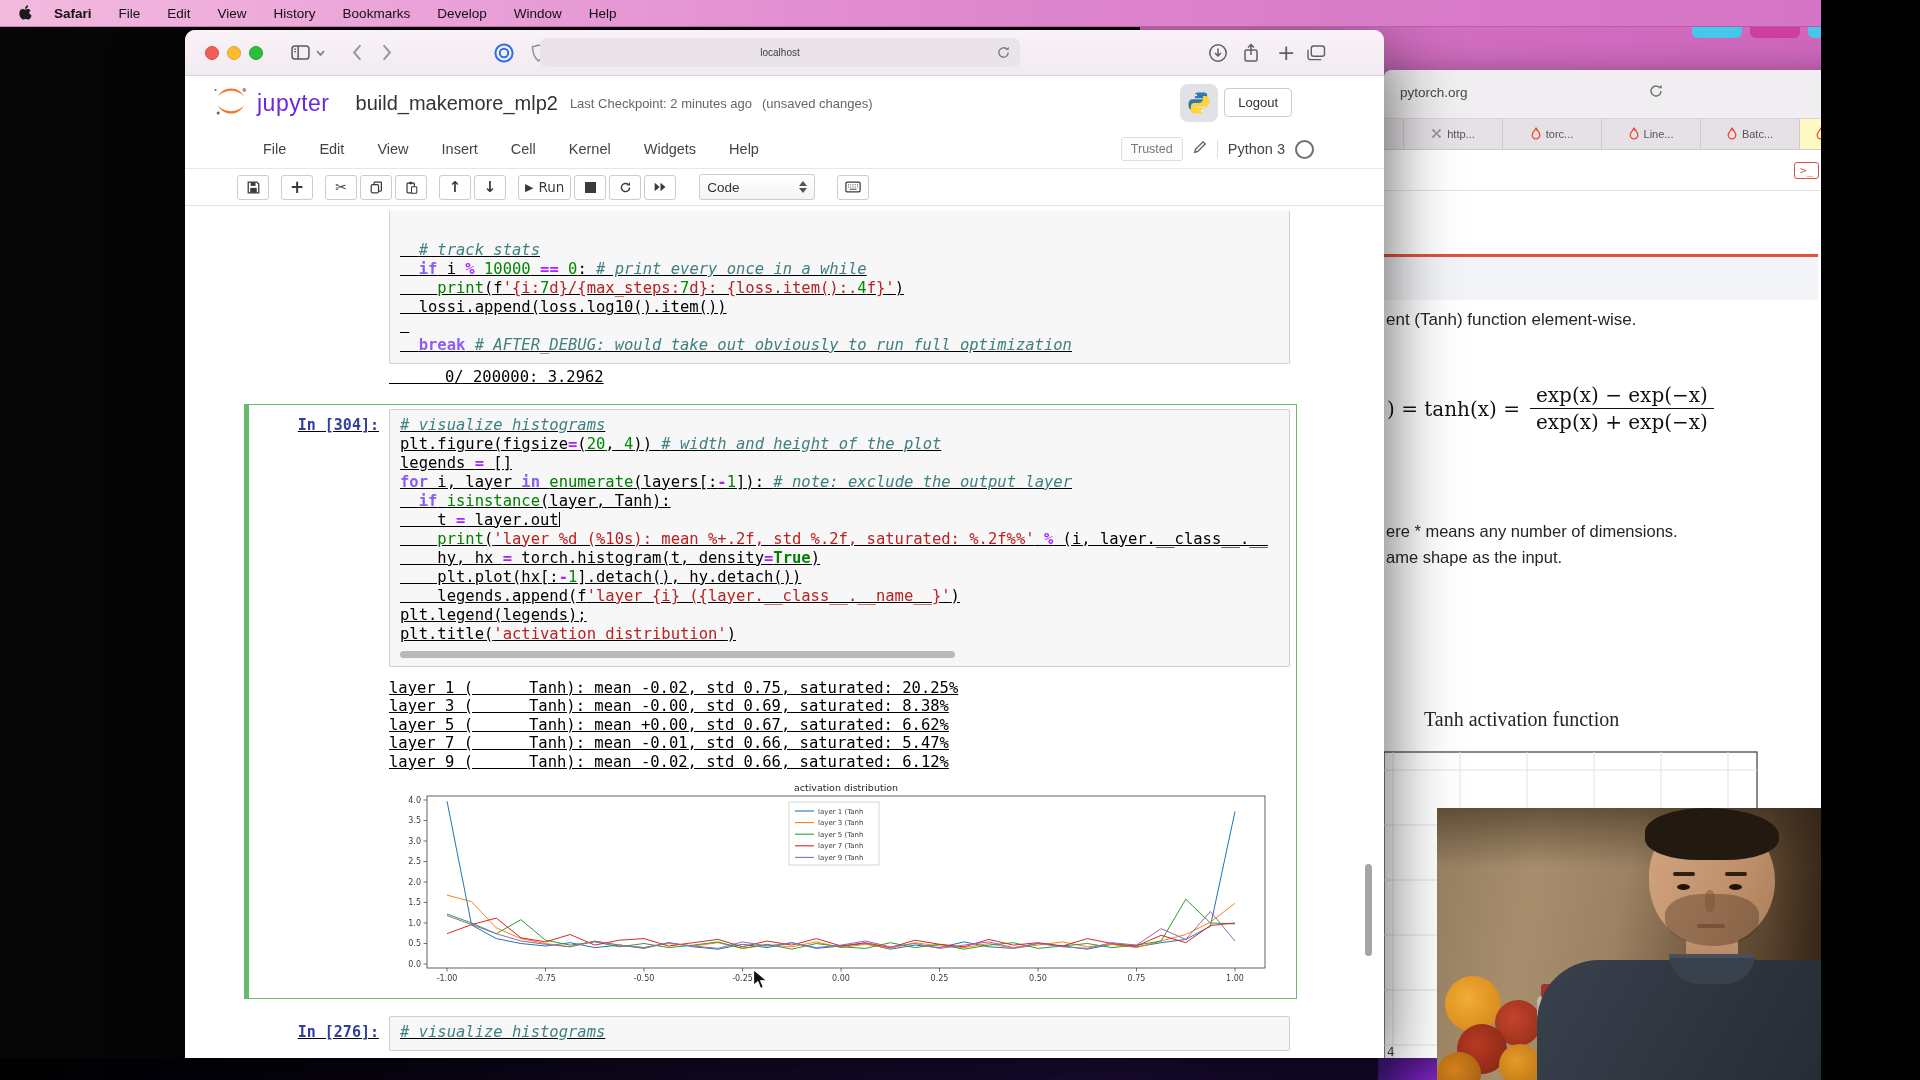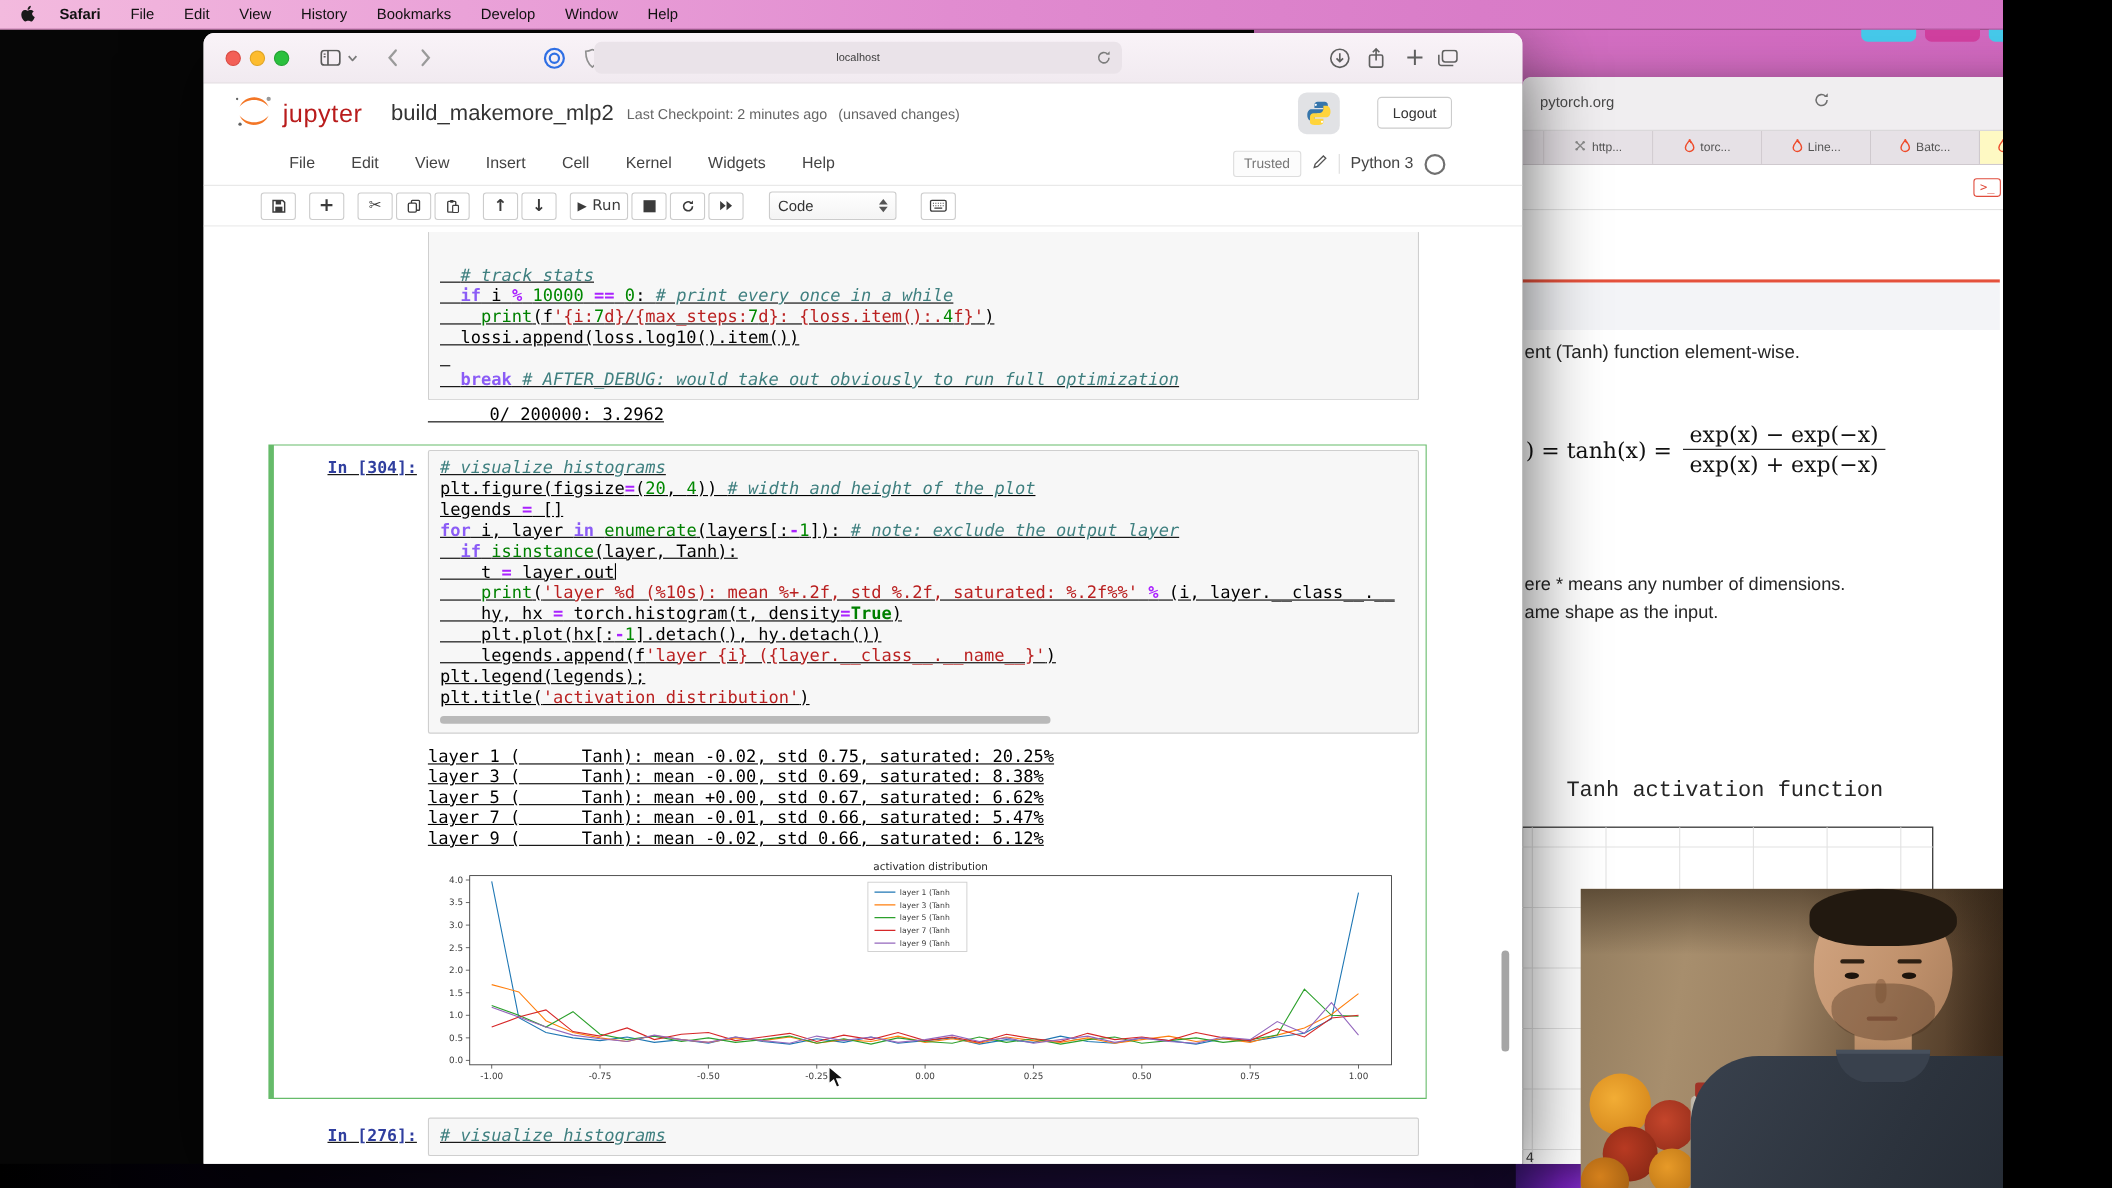--- a/index.html
+++ b/index.html
@@ -17,26 +17,26 @@
   
   #main-window{position:absolute;left:185px;top:30px;width:1199px;height:1028px;background:#fff;border-radius:10px 10px 0 0;box-shadow:0 18px 70px rgba(0,0,0,.65);z-index:20;overflow:hidden;}
   #safari-toolbar{height:45px;background:linear-gradient(#f9f3f8,#f1eaf0);border-bottom:1px solid #d9d1d7;display:flex;align-items:center;position:relative;}
   .tl{width:12px;height:12px;border-radius:50%;display:inline-block;margin-right:8px;}
   #traffic{margin-left:20px;display:flex;align-items:center;}
   .sbtn{display:flex;align-items:center;justify-content:center;color:#5f5f5f;}
   #addr-bar{position:absolute;left:355px;width:480px;height:29px;top:8px;background:#eae3e9;border-radius:7px;display:flex;align-items:center;justify-content:center;font-size:10px;color:#3c3c3c;}
   #addr-reload{position:absolute;right:9px;top:7px;}
   
   #nb-header{height:54px;position:relative;display:flex;align-items:center;padding-left:26px;background:#fff;}
-  #jlogo-text{font-size:23px;color:#b91c1c;margin-left:6px;letter-spacing:.5px;}
+  #jlogo-text{font-size:23px;color:#6d28d9;margin-left:6px;letter-spacing:.5px;}
   #nb-title{font-size:20px;color:#333;margin-left:26px;}
   #nb-checkpoint{font-size:13px;color:#666;margin-left:12px;}
   #nb-unsaved{font-size:13px;color:#666;margin-left:10px;text-align:center;}
   #py-badge{position:absolute;right:166px;top:8px;width:38px;height:38px;border-radius:8px;background:rgba(90,95,110,.18);display:flex;align-items:center;justify-content:center;}
-  #logout-btn{position:absolute;right:64px;top:12px;border:1px solid #ccc;border-radius:4px;background:#fff;font-size:13px;color:#333;padding:6px 13px;}
+  #logout-btn{position:absolute;right:92px;top:12px;border:1px solid #ccc;border-radius:4px;background:#fff;font-size:13px;color:#333;padding:6px 13px;}
   #nb-menu{height:38px;border-bottom:1px solid #e7e7e7;display:flex;align-items:center;padding-left:78px;position:relative;background:#fff;}
   .jmenu{font-size:14.5px;color:#444;margin-right:33px;}
   #menu-right{position:absolute;right:70px;display:flex;align-items:center;gap:10px;}
   #trusted-badge{border:1px solid #ddd;border-radius:3px;font-size:12.5px;color:#777;padding:4px 9px;background:#fcfcfc;}
   #kernel-name{font-size:14.5px;color:#444;}
   #kernel-circle{width:15px;height:15px;border:2px solid #6f6f6f;border-radius:50%;}
   .vsep{width:1px;height:18px;background:#ddd;}
   #nb-toolbar{height:36px;display:flex;align-items:center;padding-left:52px;border-bottom:1px solid #e3e3e3;background:#fff;}
   .tbtn{min-width:32px;height:25px;border:1px solid #ccc;border-radius:3px;background:#fff;display:flex;align-items:center;justify-content:center;margin-right:3px;font-family:"DejaVu Sans",sans-serif;font-size:13px;color:#3b3b3b;box-sizing:border-box;padding:0 6px;}
   #cell-type-select{width:116px;height:26px;border:1px solid #ccc;border-radius:3px;background:linear-gradient(#fff,#f4f4f4);display:flex;align-items:center;justify-content:space-between;padding:0 7px;font-size:13.5px;color:#333;margin-left:20px;box-sizing:border-box;}
@@ -80,21 +80,21 @@
   #rw-div1{position:absolute;left:0;top:40px;width:536px;height:1px;background:#e3e3e3;}
   #rw-redline{position:absolute;left:0;top:104px;width:434px;height:3px;background:#e4513c;}
   #rw-graybox{position:absolute;left:0;top:107px;width:434px;height:43px;background:#f3f4f7;}
   #rw-text1{position:absolute;left:2px;top:160px;font-size:17px;color:#262626;white-space:nowrap;}
   #rw-formula{position:absolute;left:3px;top:232px;display:flex;align-items:center;font-family:"DejaVu Serif",serif;font-size:20px;color:#111;}
   #rw-formula .frac{display:inline-flex;flex-direction:column;align-items:center;margin-left:10px;}
   #rw-formula .frac .den{border-top:1.3px solid #111;}
   #rw-formula .frac span{padding:1px 6px;}
   #rw-note1{position:absolute;left:2px;top:372px;font-size:16.5px;color:#262626;white-space:nowrap;}
   #rw-note2{position:absolute;left:2px;top:398px;font-size:16.5px;color:#262626;white-space:nowrap;}
-  #tanh-title{position:absolute;left:40px;top:558px;font-size:20px;color:#262626;font-family:Liberation Mono, monospace;}
+  #tanh-title{position:absolute;left:40px;top:558px;font-size:20px;color:#262626;font-family:Liberation Serif, serif;}
   #tanh-chart{position:absolute;left:-1px;top:594px;}
   #tanh-xlabel{position:absolute;left:3px;top:895px;font-size:12px;color:#3a3a3a;font-family:"DejaVu Sans",sans-serif;}
   
   #webcam{position:absolute;left:1437px;top:808px;width:483px;height:272px;z-index:30;overflow:hidden;background:linear-gradient(100deg,#937d5f 0%,#a78e6d 20%,#9c8263 38%,#70583f 55%,#4a3522 75%,#2e1f12 100%);}
   #wc-shade-top{position:absolute;left:0;top:0;width:483px;height:60px;background:linear-gradient(#3a2c1c99,#0000);}
   #door-frame{position:absolute;left:398px;top:0;width:40px;height:272px;background:linear-gradient(90deg,#cdc3af,#ded5c2 50%,#b8ad97);}
   #door-dark{position:absolute;left:438px;top:0;width:45px;height:272px;background:#241812;}
   #wc-wall-light{position:absolute;left:330px;top:0;width:70px;height:272px;background:linear-gradient(90deg,#0000,#20160d88);}
   .flower{position:absolute;border-radius:50%;}
   #bottle{position:absolute;left:100px;top:188px;width:24px;height:84px;background:linear-gradient(90deg,#b9b2a5,#dcd6c9 40%,#a59e90);border-radius:5px 5px 0 0;}

